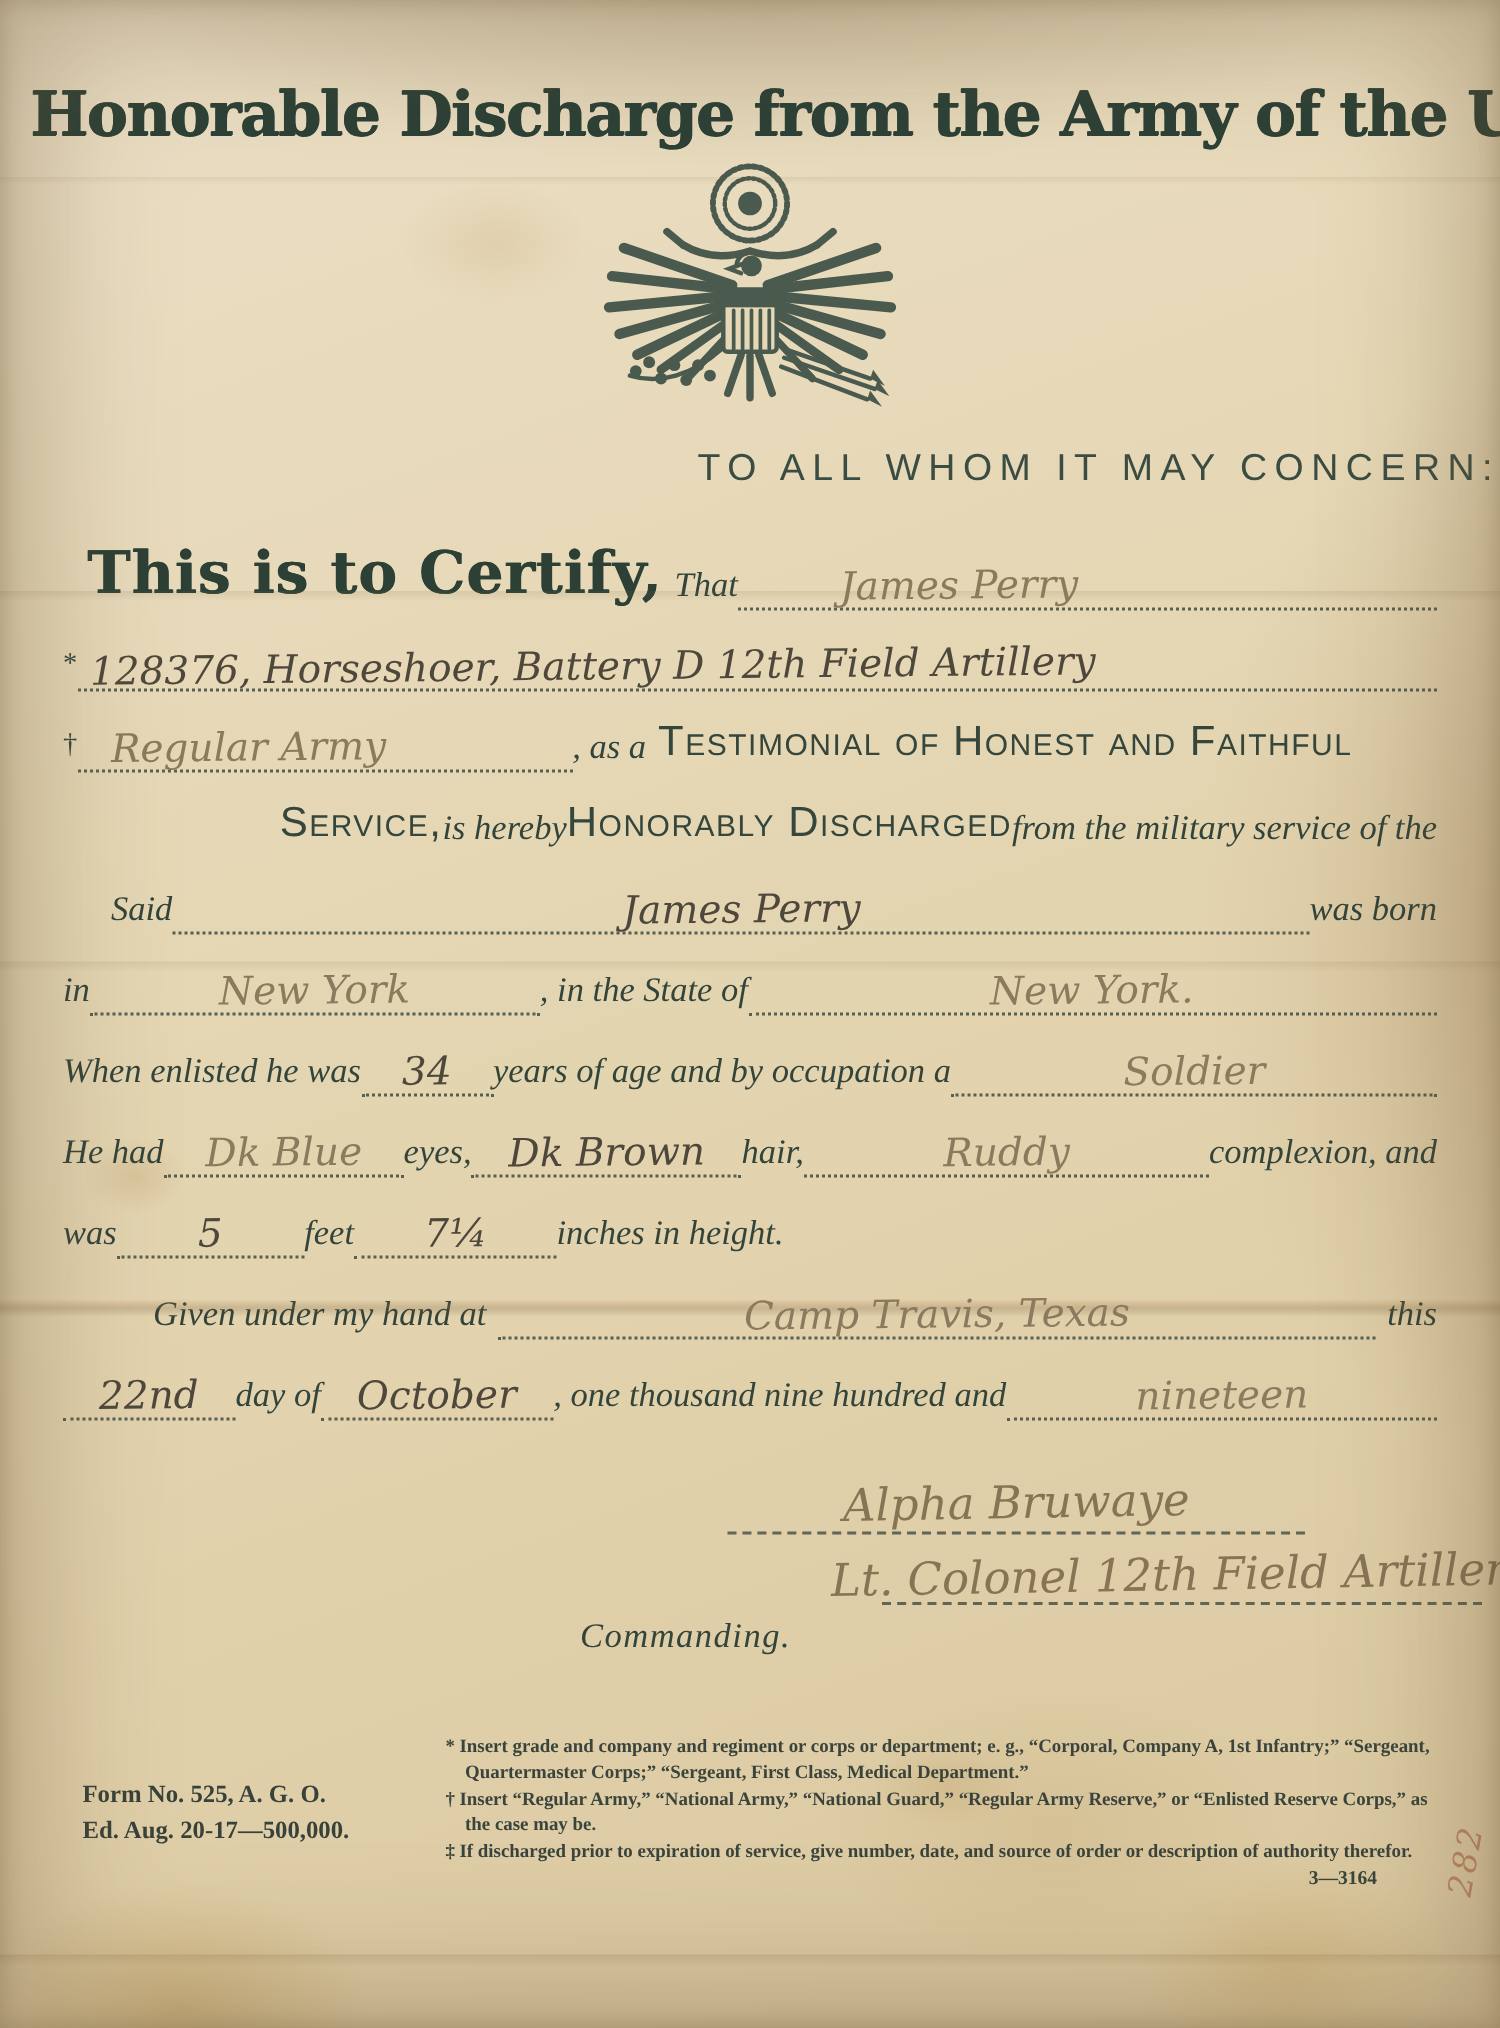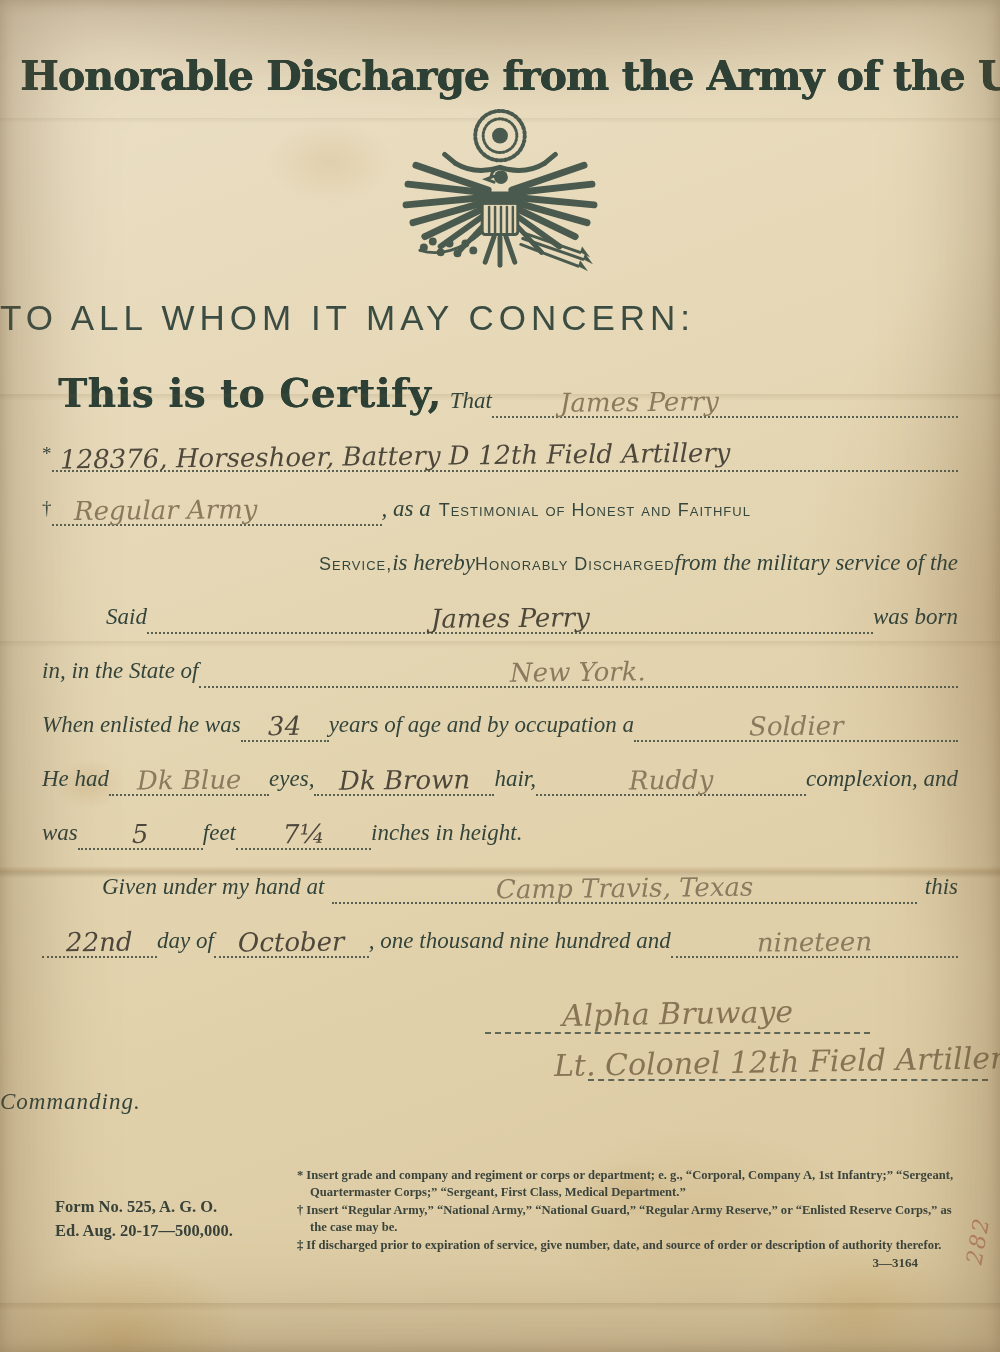--- a/index.html
+++ b/index.html
@@ -36,29 +36,29 @@
     font-family:"DejaVu Serif", serif;
     font-weight:bold;
     font-size:41px;
     letter-spacing:-1px;
     color:#2c4036;
     text-shadow:0.6px 0 0 #2c4036, 0 0.4px 0 #2c4036;
     white-space:nowrap;
   }
   .seal-wrap{text-align:center;margin-top:6px;height:178px;}
   .salutation{
-    margin-top:14px;text-align:left;
+    margin-top:14px;text-align:right;
     font-family:"Liberation Sans", sans-serif;
-    font-size:35px;letter-spacing:5px;color:#3b4d43;
+    font-size:25px;letter-spacing:5px;color:#3b4d43;
   }
 
   .cert-body{margin:26px 42px 0;}
   .fline{display:flex;align-items:flex-end;height:54px;}
   .pi{font-style:italic;font-size:23px;padding-bottom:4px;white-space:nowrap;color:#33443b;}
-  .caps{font-family:"Liberation Sans", sans-serif;font-variant:small-caps;font-size:18px;
+  .caps{font-family:"Liberation Sans", sans-serif;font-variant:small-caps;font-size:28px;
         letter-spacing:1px;padding-bottom:5px;white-space:nowrap;color:#35463d;}
   .mark{font-size:19px;padding-bottom:7px;color:#35463d;}
   .certify{font-family:"DejaVu Serif", serif;font-weight:bold;font-size:39px;
            letter-spacing:0.5px;padding-bottom:2px;color:#2c4036;
            text-shadow:0.4px 0 0 #2c4036;white-space:nowrap;}
   .u{border-bottom:2px dotted rgba(62,76,66,.85);display:flex;min-width:40px;}
   .u.grow{flex:1;}
   .u.center{justify-content:center;}
   .hand{font-family:"DejaVu Serif", serif;font-style:italic;font-size:26px;line-height:1;
         padding:0 8px 1px;white-space:nowrap;display:inline-block;transform:rotate(-0.6deg);}
@@ -66,21 +66,21 @@
   .h-light{color:#8b7a5e;}
   .gap{width:8px;}
 
   .sig-area{margin-top:40px;}
   .sig-line1{margin-left:485px;width:385px;border-bottom:2px dashed rgba(62,76,66,.8);
              display:flex;justify-content:center;}
   .sig-line2{margin-left:588px;margin-top:12px;width:400px;border-bottom:2px dashed rgba(62,76,66,.8);
              display:flex;justify-content:center;}
   .sig-hand{font-family:"DejaVu Serif", serif;font-style:italic;font-size:30px;line-height:1.05;
             color:#877455;white-space:nowrap;transform:rotate(-1deg);display:inline-block;padding-bottom:2px;}
-  .commanding{margin:8px 86px 0 0;text-align:left;font-style:italic;font-size:23px;
+  .commanding{margin:8px 86px 0 0;text-align:center;font-style:italic;font-size:23px;
               letter-spacing:1px;color:#33443b;}
 
   .footer{display:flex;margin:52px 40px 0 55px;gap:34px;align-items:center;}
   .form-block{width:208px;font-weight:bold;font-size:16.5px;line-height:1.5;color:#38423a;white-space:nowrap;}
   .fn-block{flex:1;font-weight:bold;font-size:12.6px;line-height:1.38;color:#3a443c;}
   .fn{padding-left:13px;text-indent:-13px;}
   .fn .fn-mark{padding-right:3px;}
   .print-code{text-align:right;padding-right:42px;font-weight:bold;font-size:13px;}
   .margin-note{position:absolute;right:-2px;top:1228px;transform:rotate(-80deg);
                font-family:"DejaVu Serif", serif;font-style:italic;font-size:22px;
@@ -201,29 +201,32 @@
 
     <div class="fline" style="justify-content:flex-end">
       <span class="caps">Service,</span>
       <span class="pi">is hereby</span>
       <span class="caps">Honorably Discharged</span>
       <span class="pi">from the military service of the</span>
     </div>
 
 
     <div class="fline">
-      <span class="pi" style="margin-left:64px">Said</span>
+      <span class="pi" style="margin-left:32px">Said</span>
       <span class="u grow center">
         <span class="hand h-dark">James Perry</span>
       </span>
       <span class="pi">was born</span>
     </div>
 
     <div class="fline">
       <span class="pi">in</span>
+      <span class="u center" style="width:300px">
+        <span class="hand h-light">New York</span>
+      </span>
       <span class="pi">, in the State of</span>
       <span class="u grow center">
         <span class="hand h-light">New York.</span>
       </span>
     </div>
 
     <div class="fline">
       <span class="pi">When enlisted he was</span>
       <span class="u center" style="width:88px">
         <span class="hand h-dark">34</span>

